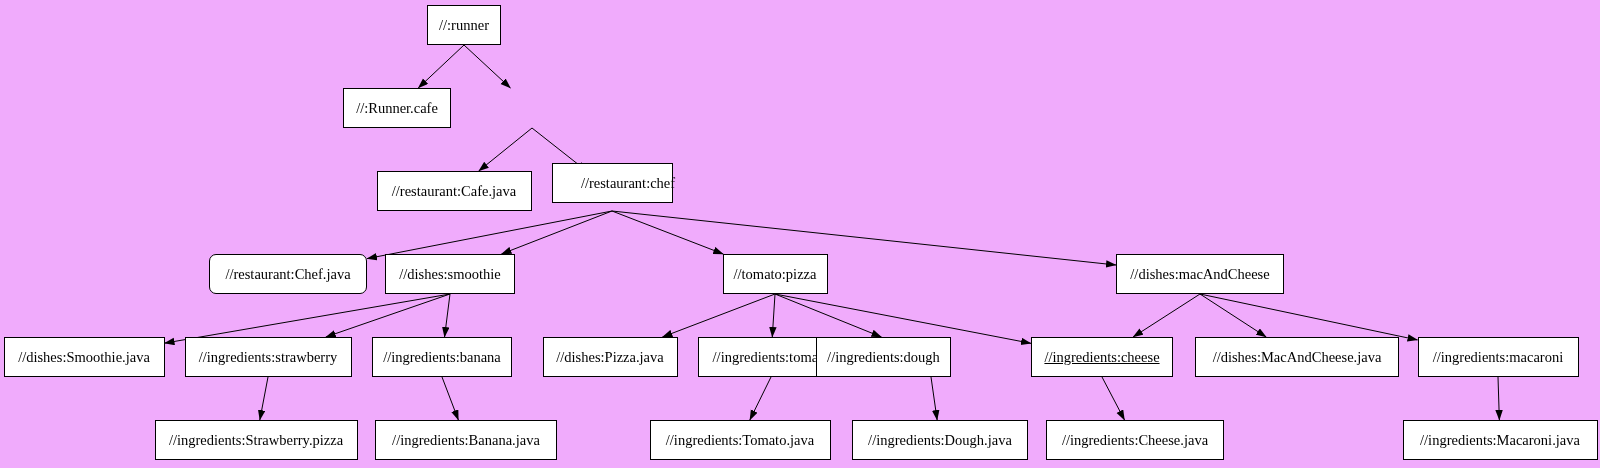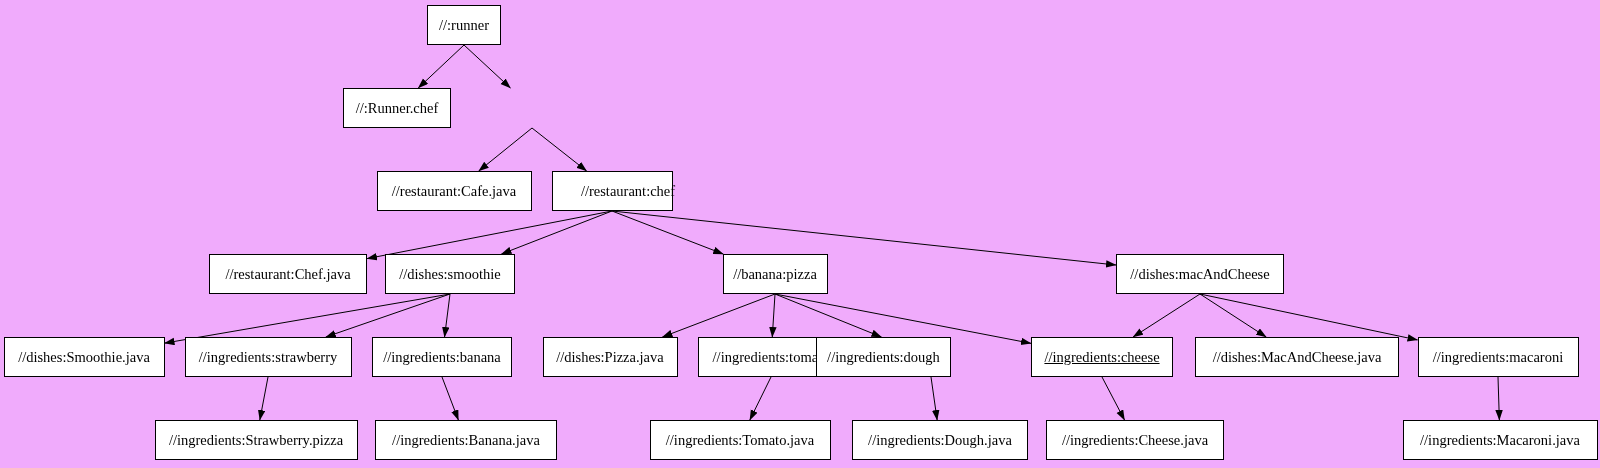--- a/index.html
+++ b/index.html
@@ -62,26 +62,26 @@
       <line x1="1200" y1="294" x2="1417.5" y2="339.9815436241611" marker-end="url(#arrowhead)" stroke="#000000"></line>
       <line x1="268" y1="377" x2="259.8095238095238" y2="420" marker-end="url(#arrowhead)" stroke="#000000"></line>
       <line x1="442" y1="377" x2="458.3809523809524" y2="420" marker-end="url(#arrowhead)" stroke="#000000"></line>
       <line x1="771" y1="377" x2="749.8412698412699" y2="420" marker-end="url(#arrowhead)" stroke="#000000"></line>
       <line x1="931" y1="377" x2="937.1428571428571" y2="420" marker-end="url(#arrowhead)" stroke="#000000"></line>
       <line x1="1102" y1="377" x2="1124.5238095238096" y2="420" marker-end="url(#arrowhead)" stroke="#000000"></line>
       <line x1="1498" y1="377" x2="1499.3650793650793" y2="420" marker-end="url(#arrowhead)" stroke="#000000"></line>
     </svg>
 
 <div class="node" style="left: 427px; top: 5px; width: 74px;">//:runner</div>
-    <div class="node" style="left: 343px; top: 88px; width: 108px;">//:Runner.chef</div>
+    <div class="node" style="left: 343px; top: 88px; width: 108px;">//:Runner.cafe</div>
     <div class="node" style="left: 376.5px; top: 171px; width: 155px;">//restaurant:Cafe.java</div>
-    <div class="node" style="left: 551.5px; top: 171px; width: 121px; padding-left: 32px;">//restaurant:chef</div>
-    <div class="node" style="left: 209px; top: 254px; width: 158px;">//restaurant:Chef.java</div>
+    <div class="node" style="left: 551.5px; top: 163px; width: 121px; padding-left: 32px;">//restaurant:chef</div>
+    <div class="node" style="left: 209px; top: 254px; width: 158px; border-radius: 7px;">//restaurant:Chef.java</div>
     <div class="node" style="left: 385px; top: 254px; width: 130px;">//dishes:smoothie</div>
-    <div class="node" style="left: 722.5px; top: 254px; width: 105px;">//banana:pizza</div>
+    <div class="node" style="left: 722.5px; top: 254px; width: 105px;">//tomato:pizza</div>
     <div class="node" style="left: 3.5px; top: 337px; width: 161px;">//dishes:Smoothie.java</div>
     <div class="node" style="left: 1116px; top: 254px; width: 168px;">//dishes:macAndCheese</div>
     <div class="node" style="left: 184.5px; top: 337px; width: 167px;">//ingredients:strawberry</div>
     <div class="node" style="left: 372px; top: 337px; width: 140px;">//ingredients:banana</div>
     <div class="node" style="left: 542.5px; top: 337px; width: 135px;">//dishes:Pizza.java</div>
     <div class="node" style="left: 698px; top: 337px; width: 146px;">//ingredients:tomato</div>
     <div class="node" style="left: 816px; top: 337px; width: 135px;">//ingredients:dough</div>
     <div class="node" style="left: 1031px; top: 337px; width: 142px; text-decoration: underline;">//ingredients:cheese</div>
     <div class="node" style="left: 1195px; top: 337px; width: 204px;">//dishes:MacAndCheese.java</div>
     <div class="node" style="left: 1417.5px; top: 337px; width: 161px;">//ingredients:macaroni</div>

